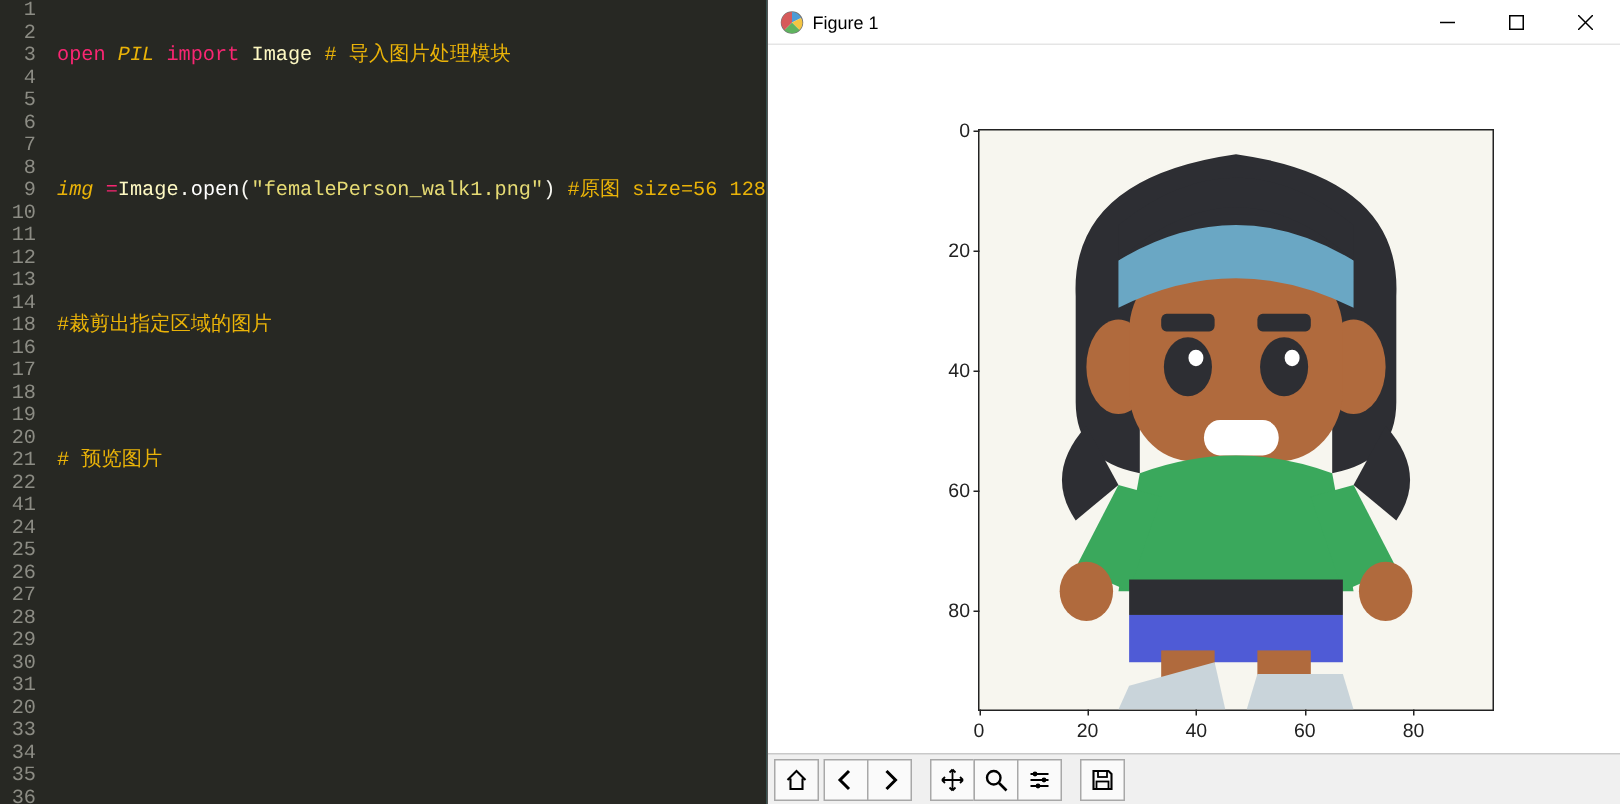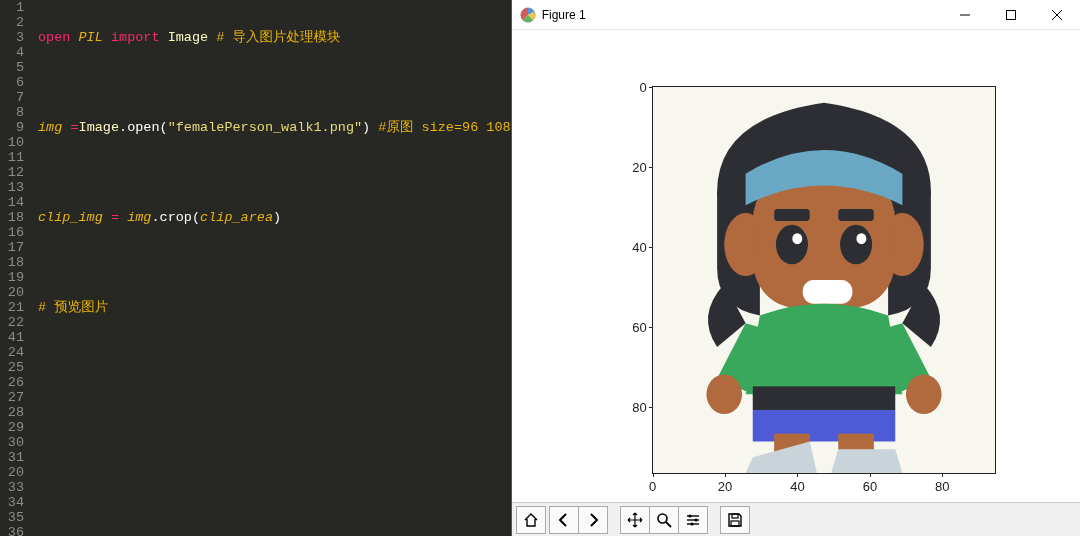--- a/index.html
+++ b/index.html
@@ -84,23 +84,23 @@
       <div>31</div>
       <div>20</div>
       <div>33</div>
       <div>34</div>
       <div>35</div>
       <div>36</div>
     </div>
   <div class="code">
     <div class="row"><span class="kw">open</span> <span class="ident">PIL</span> <span class="kw">import</span> <span class="cls">Image</span> <span class="cmt"># 导入图片处理模块</span></div>
     <div class="row"></div>
-    <div class="row"><span class="ident">img</span> <span class="op">=</span><span class="cls">Image</span><span class="punc">.</span><span class="fn">open</span><span class="punc">(</span><span class="str">"femalePerson_walk1.png"</span><span class="punc">)</span> <span class="cmt">#原图 size=96 108</span></div>
+    <div class="row"><span class="ident">img</span> <span class="op">=</span><span class="cls">Image</span><span class="punc">.</span><span class="fn">open</span><span class="punc">(</span><span class="str">"femalePerson_walk1.png"</span><span class="punc">)</span> <span class="cmt">#原图 size=56 128</span></div>
     <div class="row"></div>
-    <div class="row"><span class="ident">clip_img</span> <span class="op">=</span> <span class="ident">img</span><span class="punc">.</span><span class="fn">crop</span><span class="punc">(</span><span class="ident">clip_area</span><span class="punc">)</span></div>
+    <div class="row"><span class="cmt">#裁剪出指定区域的图片</span></div>
     <div class="row"></div>
     <div class="row"><span class="cmt"># 预览图片</span></div>
     
     
   </div>
 </div>
 
 <div class="figwin">
   <div class="titlebar">
     <svg class="appicon" viewBox="0 0 16 16">

